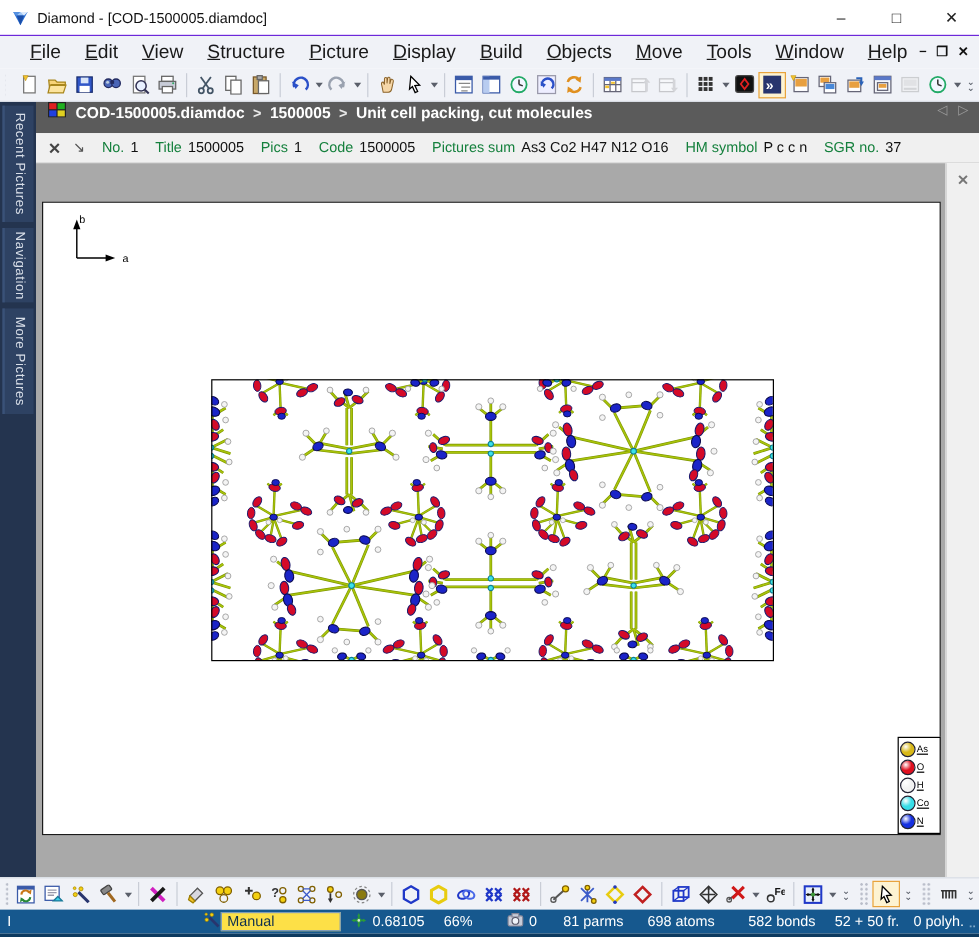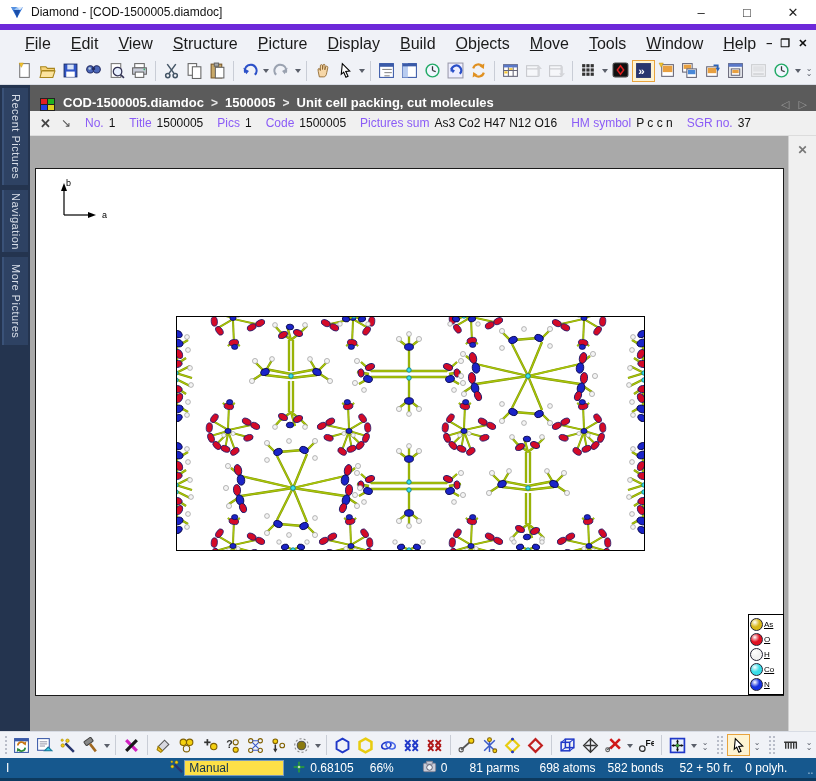--- a/index.html
+++ b/index.html
@@ -1,21 +1,21 @@
 <!DOCTYPE html>
 <html><head>
 <meta charset="utf-8">
 <style>
   * { margin:0; padding:0; box-sizing:border-box; }
   html,body { width:816px; height:781px; overflow:hidden; font-family:"Liberation Sans",sans-serif; background:#fff; }
   #app { position:relative; width:816px; height:781px; }
   .row { position:absolute; left:0; right:0; }
 
   
-  #titlebar { top:0; height:30px; background:#fff; display:flex; align-items:center; border-bottom:6px solid #6d28d9;}
+  #titlebar { top:0; height:30px; background:#fff; display:flex; align-items:center; border-bottom:1px solid #6d28d9;}
   #title-text { font-size:12px; color:#111; margin-left:6px; }
   .winbtn { width:46px; height:29px; display:flex; align-items:center; justify-content:center; color:#222; font-size:13px; }
   #win-buttons { margin-left:auto; display:flex; }
 
   
   #menubar { top:30px; height:27px; background:#f0f2f7; display:flex; align-items:center; }
   .menu-item { font-size:16px; color:#1a1a1a; padding:0 10px; line-height:26px; }
   .menu-item u { text-decoration:underline; }
   #mdi-controls { margin-left:auto; display:flex; gap:8px; margin-right:10px; color:#111; font-weight:bold; font-size:11px;}
   .grip { width:8px; height:20px; margin:0 3px 0 4px;
@@ -28,28 +28,28 @@
   .tbicon { width:23px; height:22px; display:flex; align-items:center; justify-content:center; flex:none; }
   .tbicon svg { width:17px; height:17px; }
   .tbsep { width:1px; height:20px; background:#c9cdd6; margin:0 4px; flex:none;}
   .dd { width:9px; height:22px; display:flex; align-items:center; justify-content:center; flex:none;}
   .dd::after { content:""; border:3px solid transparent; border-top:4px solid #5a5f6a; margin-top:4px;}
   .tbicon.active { border:1px solid #e8a33d; background:#fdf3d2; }
   .tbicon.disabled { opacity:.4; filter:grayscale(.8); }
   .chev { width:14px; height:22px; display:flex; flex-direction:column; align-items:center; justify-content:center; color:#5a5f6a; font-size:8px; line-height:5px; flex:none;}
 
   
-  #breadcrumb { top:85px; left:30px; height:26px; background:#5b5b5b; display:flex; align-items:flex-end; }
+  #breadcrumb { top:85px; left:30px; height:26px; background:#5b5b5b; display:flex; align-items:flex-start; }
   #breadcrumb .seg { color:#fff; font-weight:bold; font-size:13px; }
   #breadcrumb .sep { color:#e8e8e8; font-weight:bold; font-size:12px; padding:0 7px; }
   #bc-arrows { margin-left:auto; margin-right:6px; color:#9a9a9a; font-size:11px; letter-spacing:3px;}
 
   
   #infobar { top:111px; left:30px; height:25px; background:#f0f0f0; display:flex; align-items:center; border-bottom:1px solid #dcdcdc;}
-  .if-label { color:#8b5cf6; font-size:12px; margin-left:14px; }
+  .if-label { color:#15803d; font-size:12px; margin-left:14px; }
   .if-value { color:#111; font-size:12px; margin-left:5px; }
   #info-close { color:#444; font-size:13px; font-weight:bold; margin-left:10px; }
   #info-arrow { color:#555; font-size:12px; margin-left:10px; }
 
   
   #sidebar { position:absolute; left:0; top:85px; width:30px; height:646px; background:#24344f; }
   .side-tab { position:absolute; left:2px; width:26px; background:#2e4263; border-left:2px solid #3a5278; color:#d8dee8;
     writing-mode:vertical-rl; font-size:11px; display:flex; align-items:center; justify-content:center; letter-spacing:.5px;}
 
   
@@ -1708,19 +1708,19 @@
     <span class="st" style="margin-left:4px">0.68105</span>
     <span class="st" style="margin-left:16px">66%</span>
     <span class="st" id="st-cam" style="margin-left:28px"><svg width="15" height="15" viewBox="0 0 16 16">
           <rect x="1.5" y="4.5" width="13" height="9" rx="1.5" fill="#c8ccd8" stroke="#889"></rect>
           <rect x="5" y="2.5" width="6" height="3" fill="#c8ccd8" stroke="#889"></rect>
           <circle cx="8" cy="9" r="3" fill="#f0f4fa" stroke="#556"></circle>
         </svg></span>
     <span class="st" style="margin-left:4px">0</span>
     <span class="st" style="margin-left:22px">81 parms</span>
     <span class="st" style="margin-left:20px">698 atoms</span>
-    <span class="st" style="margin-left:12px">582 bonds</span>
+    <span class="st" style="margin-left:28px">582 bonds</span>
     <span class="st" style="margin-left:16px">52 + 50 fr.</span>
     <span class="st" style="margin-left:12px">0 polyh.</span>
     <span id="st-grip">⣀</span>
   </div>
   <div id="statusedge" class="row"></div>
 </div>
 
 </body></html>

